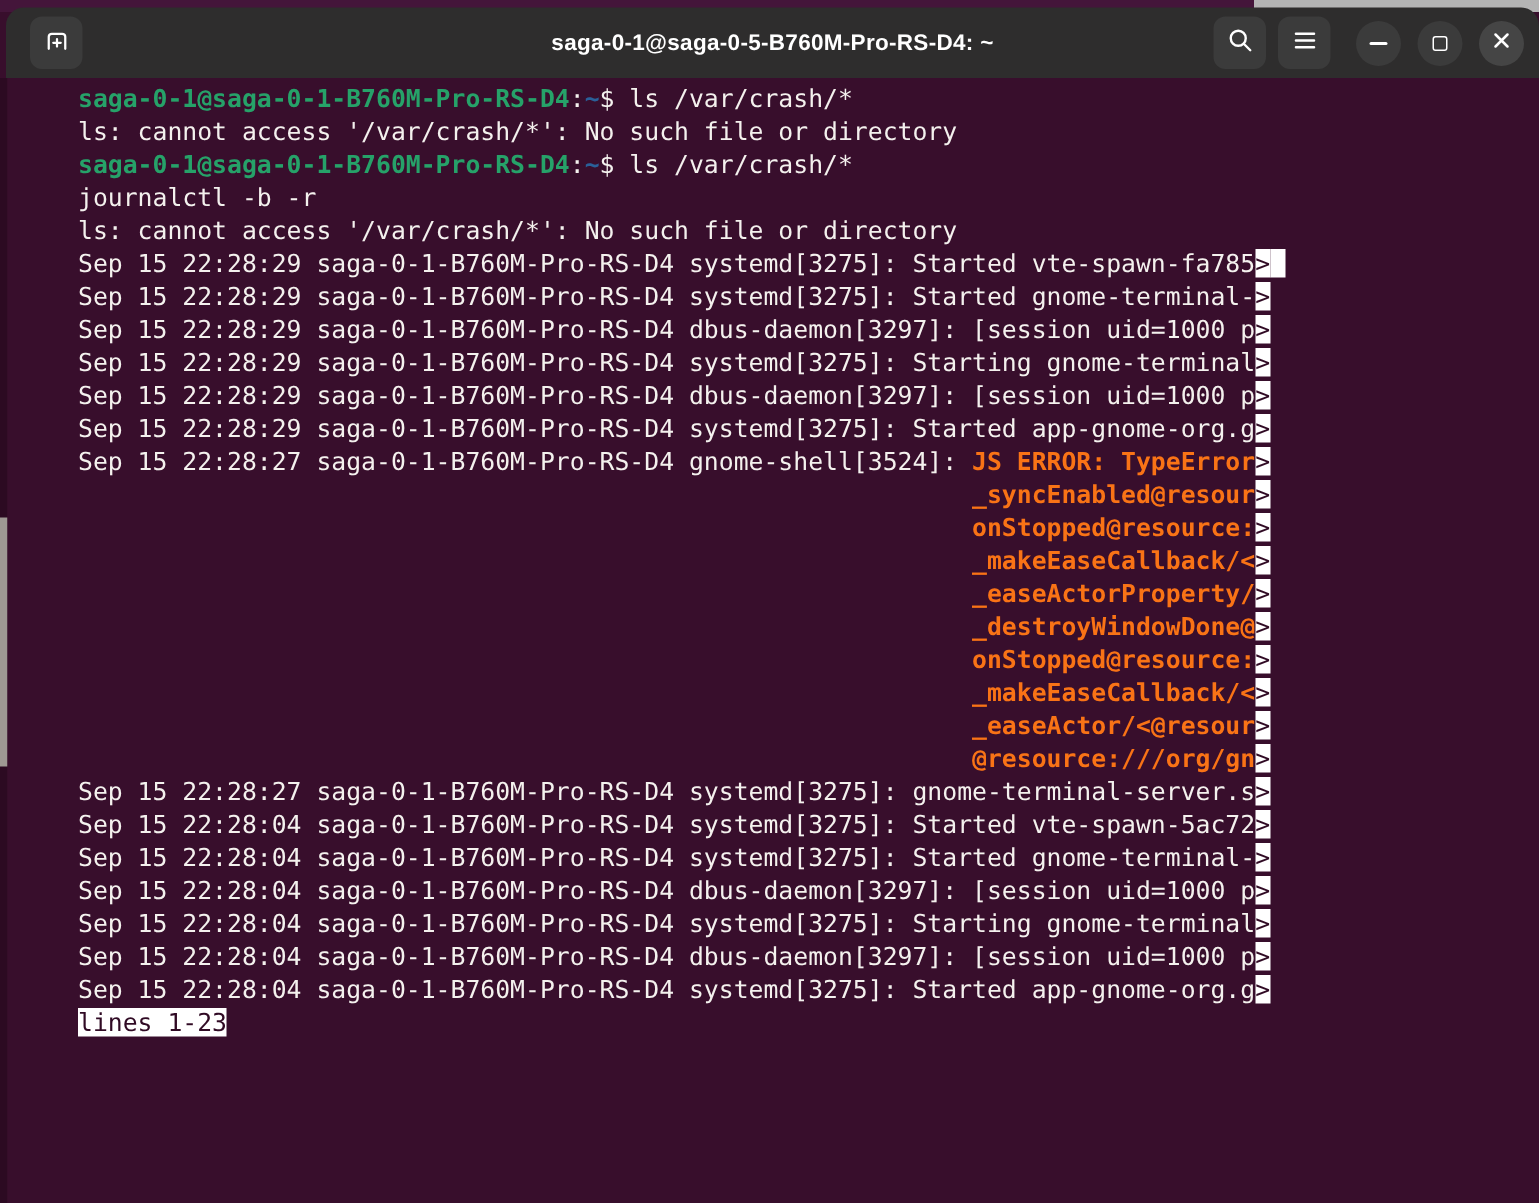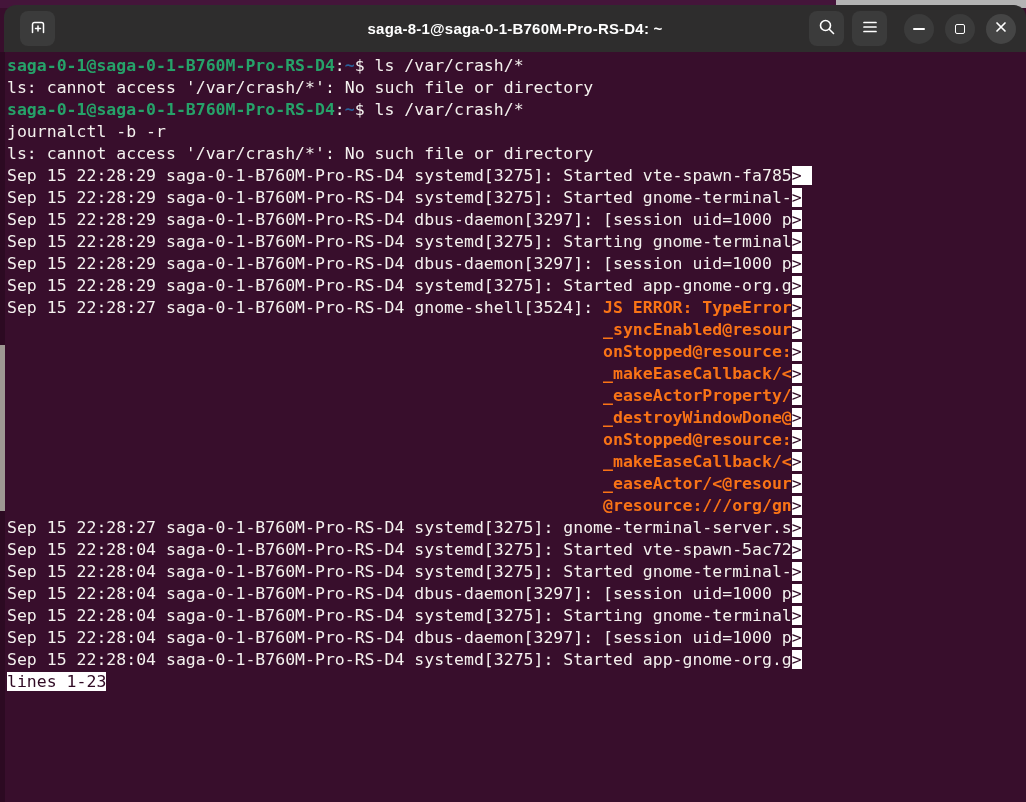--- a/index.html
+++ b/index.html
@@ -36,21 +36,21 @@
   .glyph-max { width:10px; height:10px; border:1.6px solid #fff; border-radius:2px; display:block; }
   .close-btn { background:#454545; }
 
   
   .terminal {
     position:absolute; left:5px; top:52px; width:1021px; height:750px;
     background:#380e2c; padding:3px 0 0 2px;
     font-family:"DejaVu Sans Mono", monospace; font-size:16.5px; line-height:22px;
     color:#f4f1ee; white-space:pre; cursor:text;
   }
-  .trow { height:22px; }
+  .trow { height:22px;margin-left:45px; }
   .seg-p { color:#f4f1ee; }
   .seg-g { color:#26a269; font-weight:bold; }
   .seg-b { color:#2a6099; font-weight:bold; }
   .seg-y { color:#f97316; font-weight:bold; }
   .seg-r { background:#ffffff; color:#300a24; }
   .seg-c { background:#ffffff; color:transparent; }
 </style>
 </head>
 <body>
 
@@ -60,21 +60,21 @@
 <div class="titlebar">
   <button class="tb-btn sq newtab">
     <span>
       <svg width="18" height="18" viewBox="0 0 18 18" fill="none" stroke="#ffffff" stroke-width="1.5" stroke-linecap="round">
         <path d="M3.5 14.5 V6.5 a2 2 0 0 1 2 -2 h7 a2 2 0 0 1 2 2 v8"></path>
         <path d="M9 8 v5 M6.5 10.5 h5"></path>
       </svg>
     </span>
   </button>
 
-  <div class="title">saga-8-1@saga-0-1-B760M-Pro-RS-D4: ~</div>
+  <div class="title">saga-0-1@saga-0-5-B760M-Pro-RS-D4: ~</div>
 
   <div class="tb-right">
     <button class="tb-btn sq">
       <span>
         <svg width="18" height="18" viewBox="0 0 18 18" fill="none" stroke="#ffffff" stroke-width="1.6" stroke-linecap="round">
           <circle cx="7.5" cy="7.5" r="5"></circle>
           <path d="M11.5 11.5 L15.5 15.5"></path>
         </svg>
       </span>
     </button>

